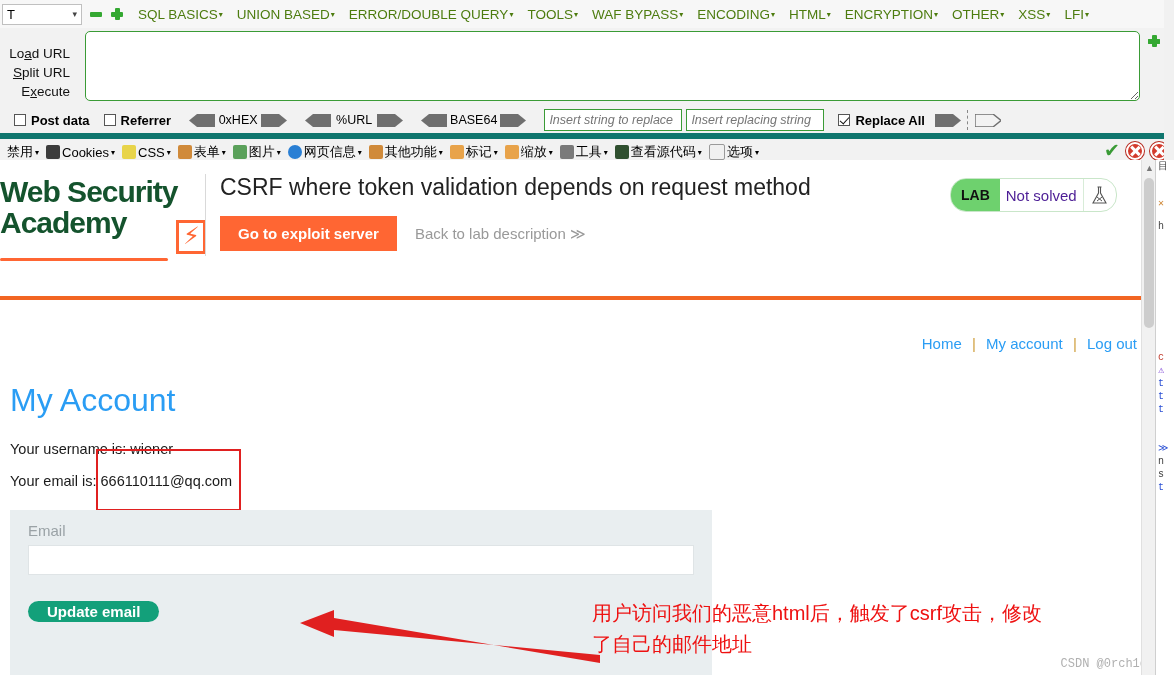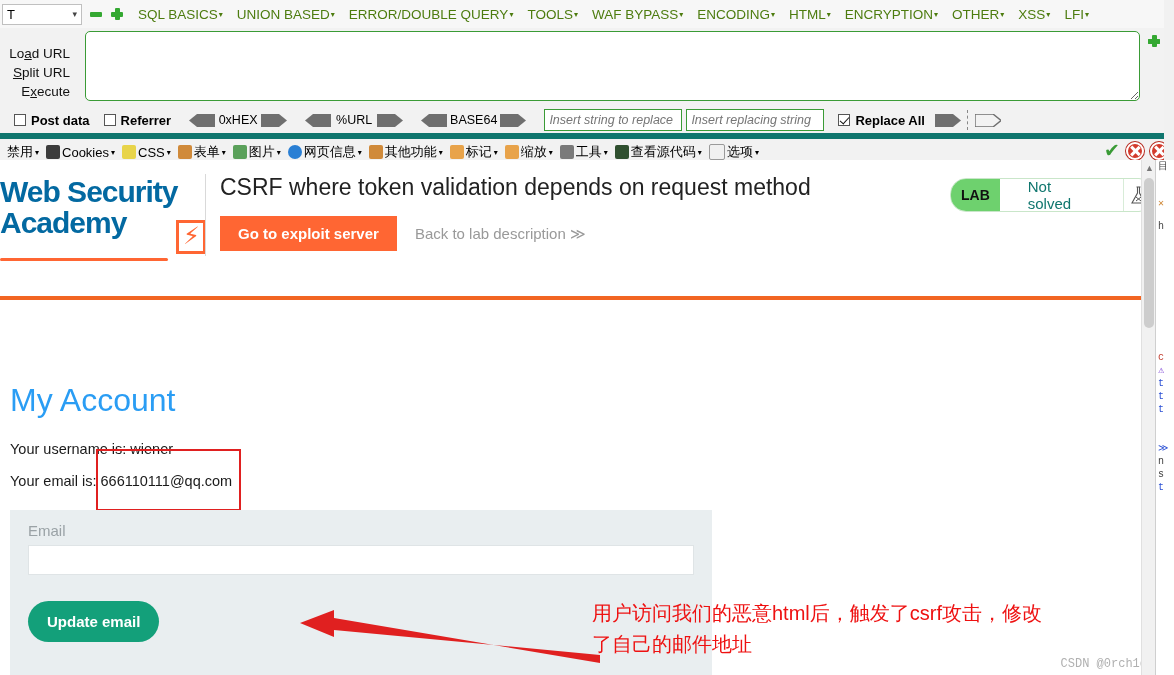--- a/index.html
+++ b/index.html
@@ -122,21 +122,21 @@
   #labpage{
     position:absolute;left:0;top:160px;width:1155px;height:515px;
     background:#fff;overflow:hidden;
   }
   .lab-header{position:relative;height:118px;}
   .logo{
     position:absolute;left:0px;top:16px;width:200px;
   }
   .logo-l1,.logo-l2{
     font-family:"Liberation Sans",sans-serif;font-weight:bold;
-    font-size:30px;letter-spacing:-1px;color:#0369a1;line-height:31px;
+    font-size:30px;letter-spacing:-1px;color:#14532d;line-height:31px;
   }
   .logo-l2{position:relative;}
   .logo-flask{
     position:absolute;left:176px;top:44px;width:30px;height:34px;
     border:3px solid #ff6633;box-sizing:border-box;
   }
   .logo-bolt{
     position:absolute;left:183px;top:47px;color:#ff6633;font-size:24px;
     line-height:26px;font-weight:bold;
   }
@@ -164,21 +164,21 @@
     display:flex;align-items:center;
     border:1px solid #c9e6c9;border-radius:16px;overflow:hidden;
     background:#fff;height:32px;
   }
   .lab-tag{
     background:#6ed16e;color:#111;font-weight:bold;font-size:14px;
     padding:18px 10px;height:32px;display:flex;align-items:center;
     border-radius:16px 0 0 16px;
   }
   .lab-state{
-    padding:0 28px;font-size:15px;color:#0f766e;height:32px;display:flex;align-items:center;
+    padding:0 6px;font-size:15px;color:#4c1d95;height:32px;display:flex;align-items:center;
     border-right:1px solid #d8ecd8;
   }
   .lab-flask{
     width:32px;height:32px;display:flex;align-items:center;justify-content:center;
     font-size:17px;color:#4a4a4a;
   }
   .orange-rule{
     position:absolute;left:0;top:136px;width:1155px;height:4px;background:#f26522;
   }
   .nav-links{
@@ -206,21 +206,21 @@
   .form-label{
     position:absolute;left:18px;top:12px;font-size:15px;color:#9aa2a6;
   }
   .form-input{
     position:absolute;left:18px;top:35px;width:666px;height:30px;
     background:#fff;border:1px solid #dfe4e6;box-sizing:border-box;
   }
   .btn-update{
     position:absolute;left:18px;top:91px;
     background:#13a07a;color:#fff;font-weight:bold;font-size:15px;
-    padding:12px 19px;border-radius:22px;display:inline-block;cursor:pointer;
+    padding:2px 19px;border-radius:22px;display:inline-block;cursor:pointer;
   }
   
   .anno-text{
     position:absolute;left:592px;top:438px;width:600px;
     color:#ee1111;font-size:20px;line-height:31px;
     font-family:"Liberation Sans","DejaVu Sans",sans-serif;
   }
   .arrow-svg{position:absolute;left:300px;top:448px;}
   .watermark{
     position:absolute;right:8px;bottom:4px;color:#b0b0b0;font-size:12px;
@@ -458,20 +458,27 @@
             <path d="M6.5 1 h4 M7.5 1 v6 L2 17 h13 L9.5 7 V1" fill="none" stroke="#555" stroke-width="1.1"></path>
             <line x1="6" y1="11" x2="11" y2="15" stroke="#555" stroke-width="1"></line>
             <line x1="11" y1="11" x2="6" y2="15" stroke="#555" stroke-width="1"></line>
           </svg>
       </span>
     </div>
 
     <div class="orange-rule"></div>
   </div>
 
+  <div class="nav-links">
+    <a>Home</a>
+    <span class="sep">|</span>
+    <a>My account</a>
+    <span class="sep">|</span>
+    <a>Log out</a>
+  </div>
 
   <div class="acct-title">My Account</div>
   <div class="acct-line acct-user">Your username is: wiener</div>
   <div class="acct-line acct-mail">Your email is: 666110111@qq.com</div>
   <div class="redbox"></div>
 
   <div class="form-panel">
     <div class="form-label">Email</div>
     <input class="form-input" style="">
     <span class="btn-update">Update email</span>

